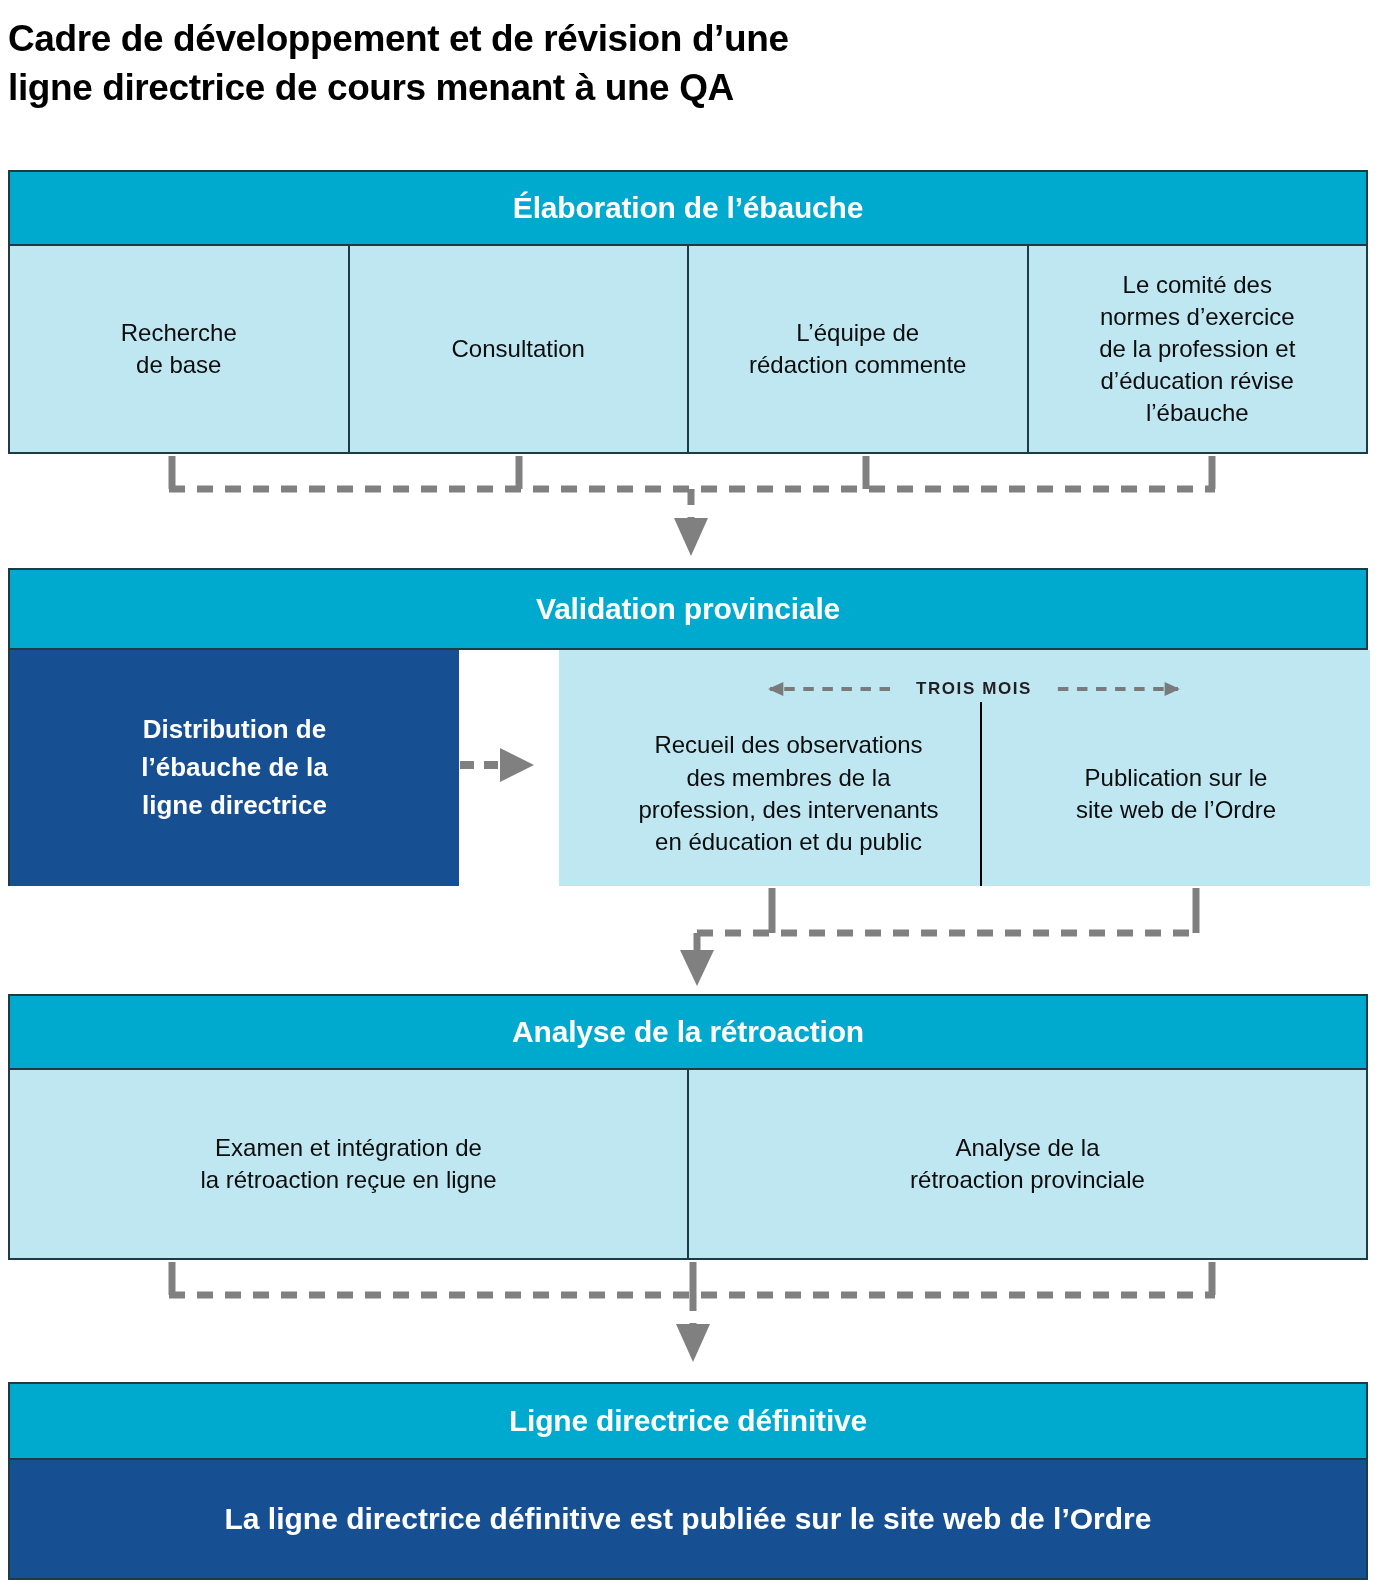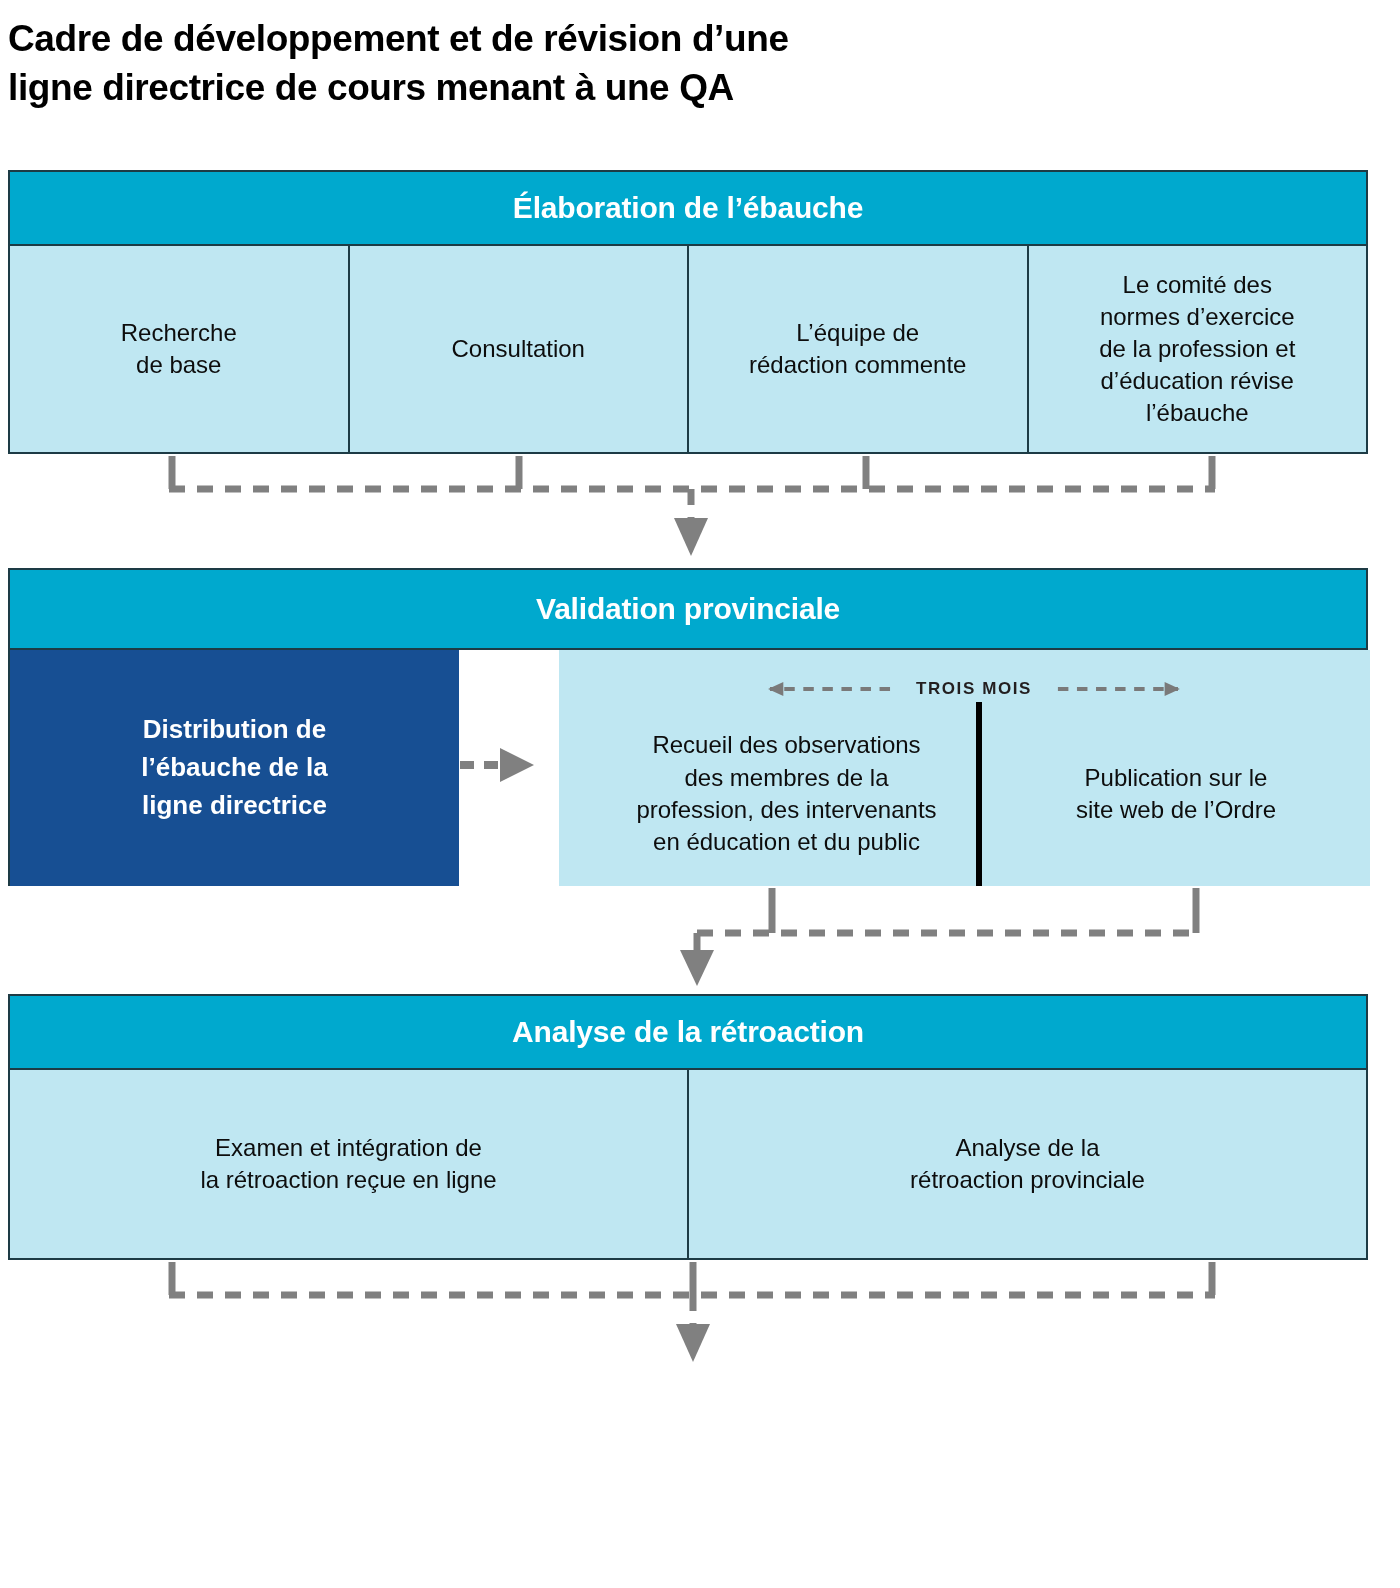--- a/index.html
+++ b/index.html
@@ -178,21 +178,21 @@
     text-align: center;
     display: flex;
     align-items: center;
     justify-content: center;
     padding: 0 10px;
     white-space: pre-line;
   }
 
   #panel-cells .panel-cell:first-child {
     flex: 0 0 423px;
-    border-right: 6px solid #000000;
+    border-right: 2px solid #000000;
     padding-left: 48px;
   }
 
   
   .connector {
     position: absolute;
     left: 0;
     top: 0;
     width: 1400px;
     height: 1588px;
@@ -271,20 +271,24 @@
   <div class="section" id="section-analyse">
     <div class="sec-header">Analyse de la rétroaction</div>
     <div class="sec-body">
       <div class="cell">Examen et intégration de
 la rétroaction reçue en ligne</div>
       <div class="cell">Analyse de la
 rétroaction provinciale</div>
     </div>
   </div>
 
+  <div class="section" id="section-finale">
+    <div class="sec-header">Ligne directrice définitive</div>
+    <div class="final-band">La ligne directrice définitive est publiée sur le site web de l’Ordre</div>
+  </div>
 
   <svg class="connector" viewBox="0 0 1400 1588">
 
     <g stroke="#808080" stroke-width="7" fill="none">
       <path d="M172,456 L172,489" stroke-dasharray="0"></path>
       <path d="M519,456 L519,489" stroke-dasharray="0"></path>
       <path d="M866,456 L866,489" stroke-dasharray="0"></path>
       <path d="M1212,456 L1212,489" stroke-dasharray="0"></path>
       <path d="M169,489 L1215,489" stroke-dasharray="16 12"></path>
       <path d="M691,489 L691,521" stroke-dasharray="16 12"></path>

